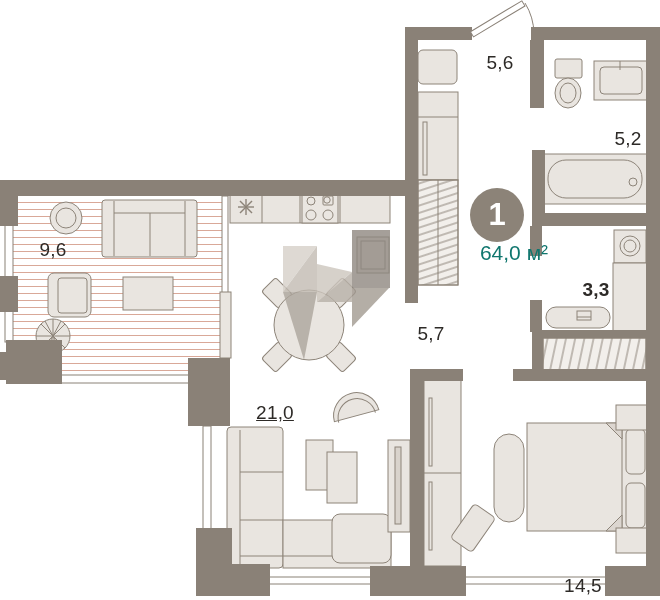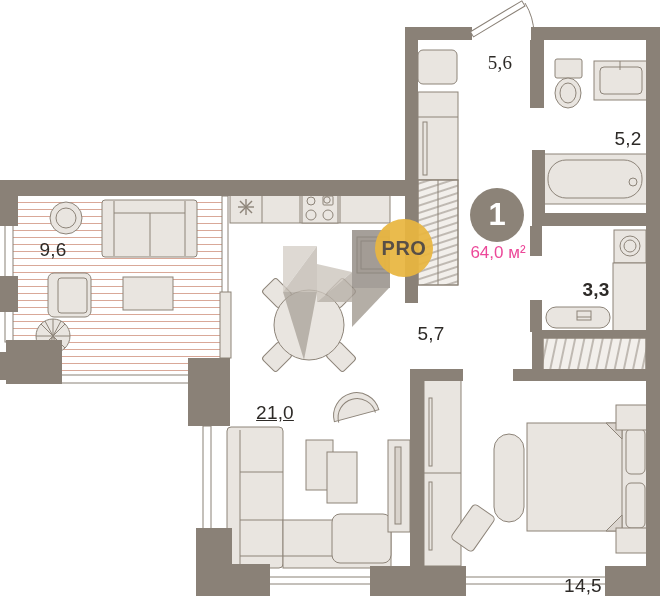--- a/index.html
+++ b/index.html
@@ -9,22 +9,22 @@
   .room-label{
     position:absolute;transform:translate(-50%,-50%);
     font-size:19px;color:#2d2a27;white-space:nowrap;letter-spacing:.2px;
   }
   .unit-badge-circle{
     position:absolute;left:470px;top:188px;width:54px;height:54px;border-radius:50%;
     background:#8c8378;color:#ffffff;display:flex;align-items:center;justify-content:center;
     font-size:31px;font-weight:bold;
   }
   .unit-area{
-    position:absolute;left:498px;top:253px;transform:translate(-50%,-50%);
-    font-size:17px;color:#ec4899;white-space:nowrap;
+    position:absolute;left:514px;top:253px;transform:translate(-50%,-50%);
+    font-size:21px;color:#0f766e;white-space:nowrap;
   }
   .pro-badge{
     position:absolute;left:375px;top:219px;width:58px;height:58px;border-radius:50%;
     background:rgba(232,182,63,0.93);display:flex;align-items:center;justify-content:center;
     font-size:20px;font-weight:bold;color:#574f47;letter-spacing:.5px;
   }
 </style>
 </head>
 <body>
 
@@ -252,29 +252,26 @@
       <polygon points="317,246 317,292 283,292" fill="#c2bbb2"></polygon>
       <polygon points="283,292 317,292 304,360" fill="#ada69d"></polygon>
       <polygon points="317,264 352,272 317,302" fill="#cdc6be"></polygon>
       <polygon points="352,272 352,302 317,302" fill="#b8b1a8"></polygon>
       <rect x="352" y="230" width="38" height="58" fill="#8f8880"></rect>
       <polygon points="352,288 389,288 352,327" fill="#a29a91"></polygon>
     </g>
   </svg>
 
   <div class="room-label" style="left:53px;top:250px;">9,6</div>
-  <div class="room-label" style="left:500px;top:63px;font-family:Liberation Serif, serif;">5,6</div>
+  <div class="room-label" style="left:500px;top:63px;">5,6</div>
   <div class="room-label" style="left:628px;top:139px;">5,2</div>
   <div class="room-label" style="left:596px;top:290px;font-weight:bold;">3,3</div>
   <div class="room-label" style="left:431px;top:334px;text-align:center;">5,7</div>
   <div class="room-label" style="left:275px;top:413px;text-decoration:underline;">21,0</div>
   <div class="room-label" style="left:583px;top:550px;margin-top:36px;">14,5</div>
 
   <div class="unit-badge-circle">
     <span>1</span>
   </div>
   <div class="unit-area">64,0 м²</div>
 
-  <div class="pro-badge">
-    <span>PRO</span>
-  </div>
 
 </div>
 
 </body></html>

